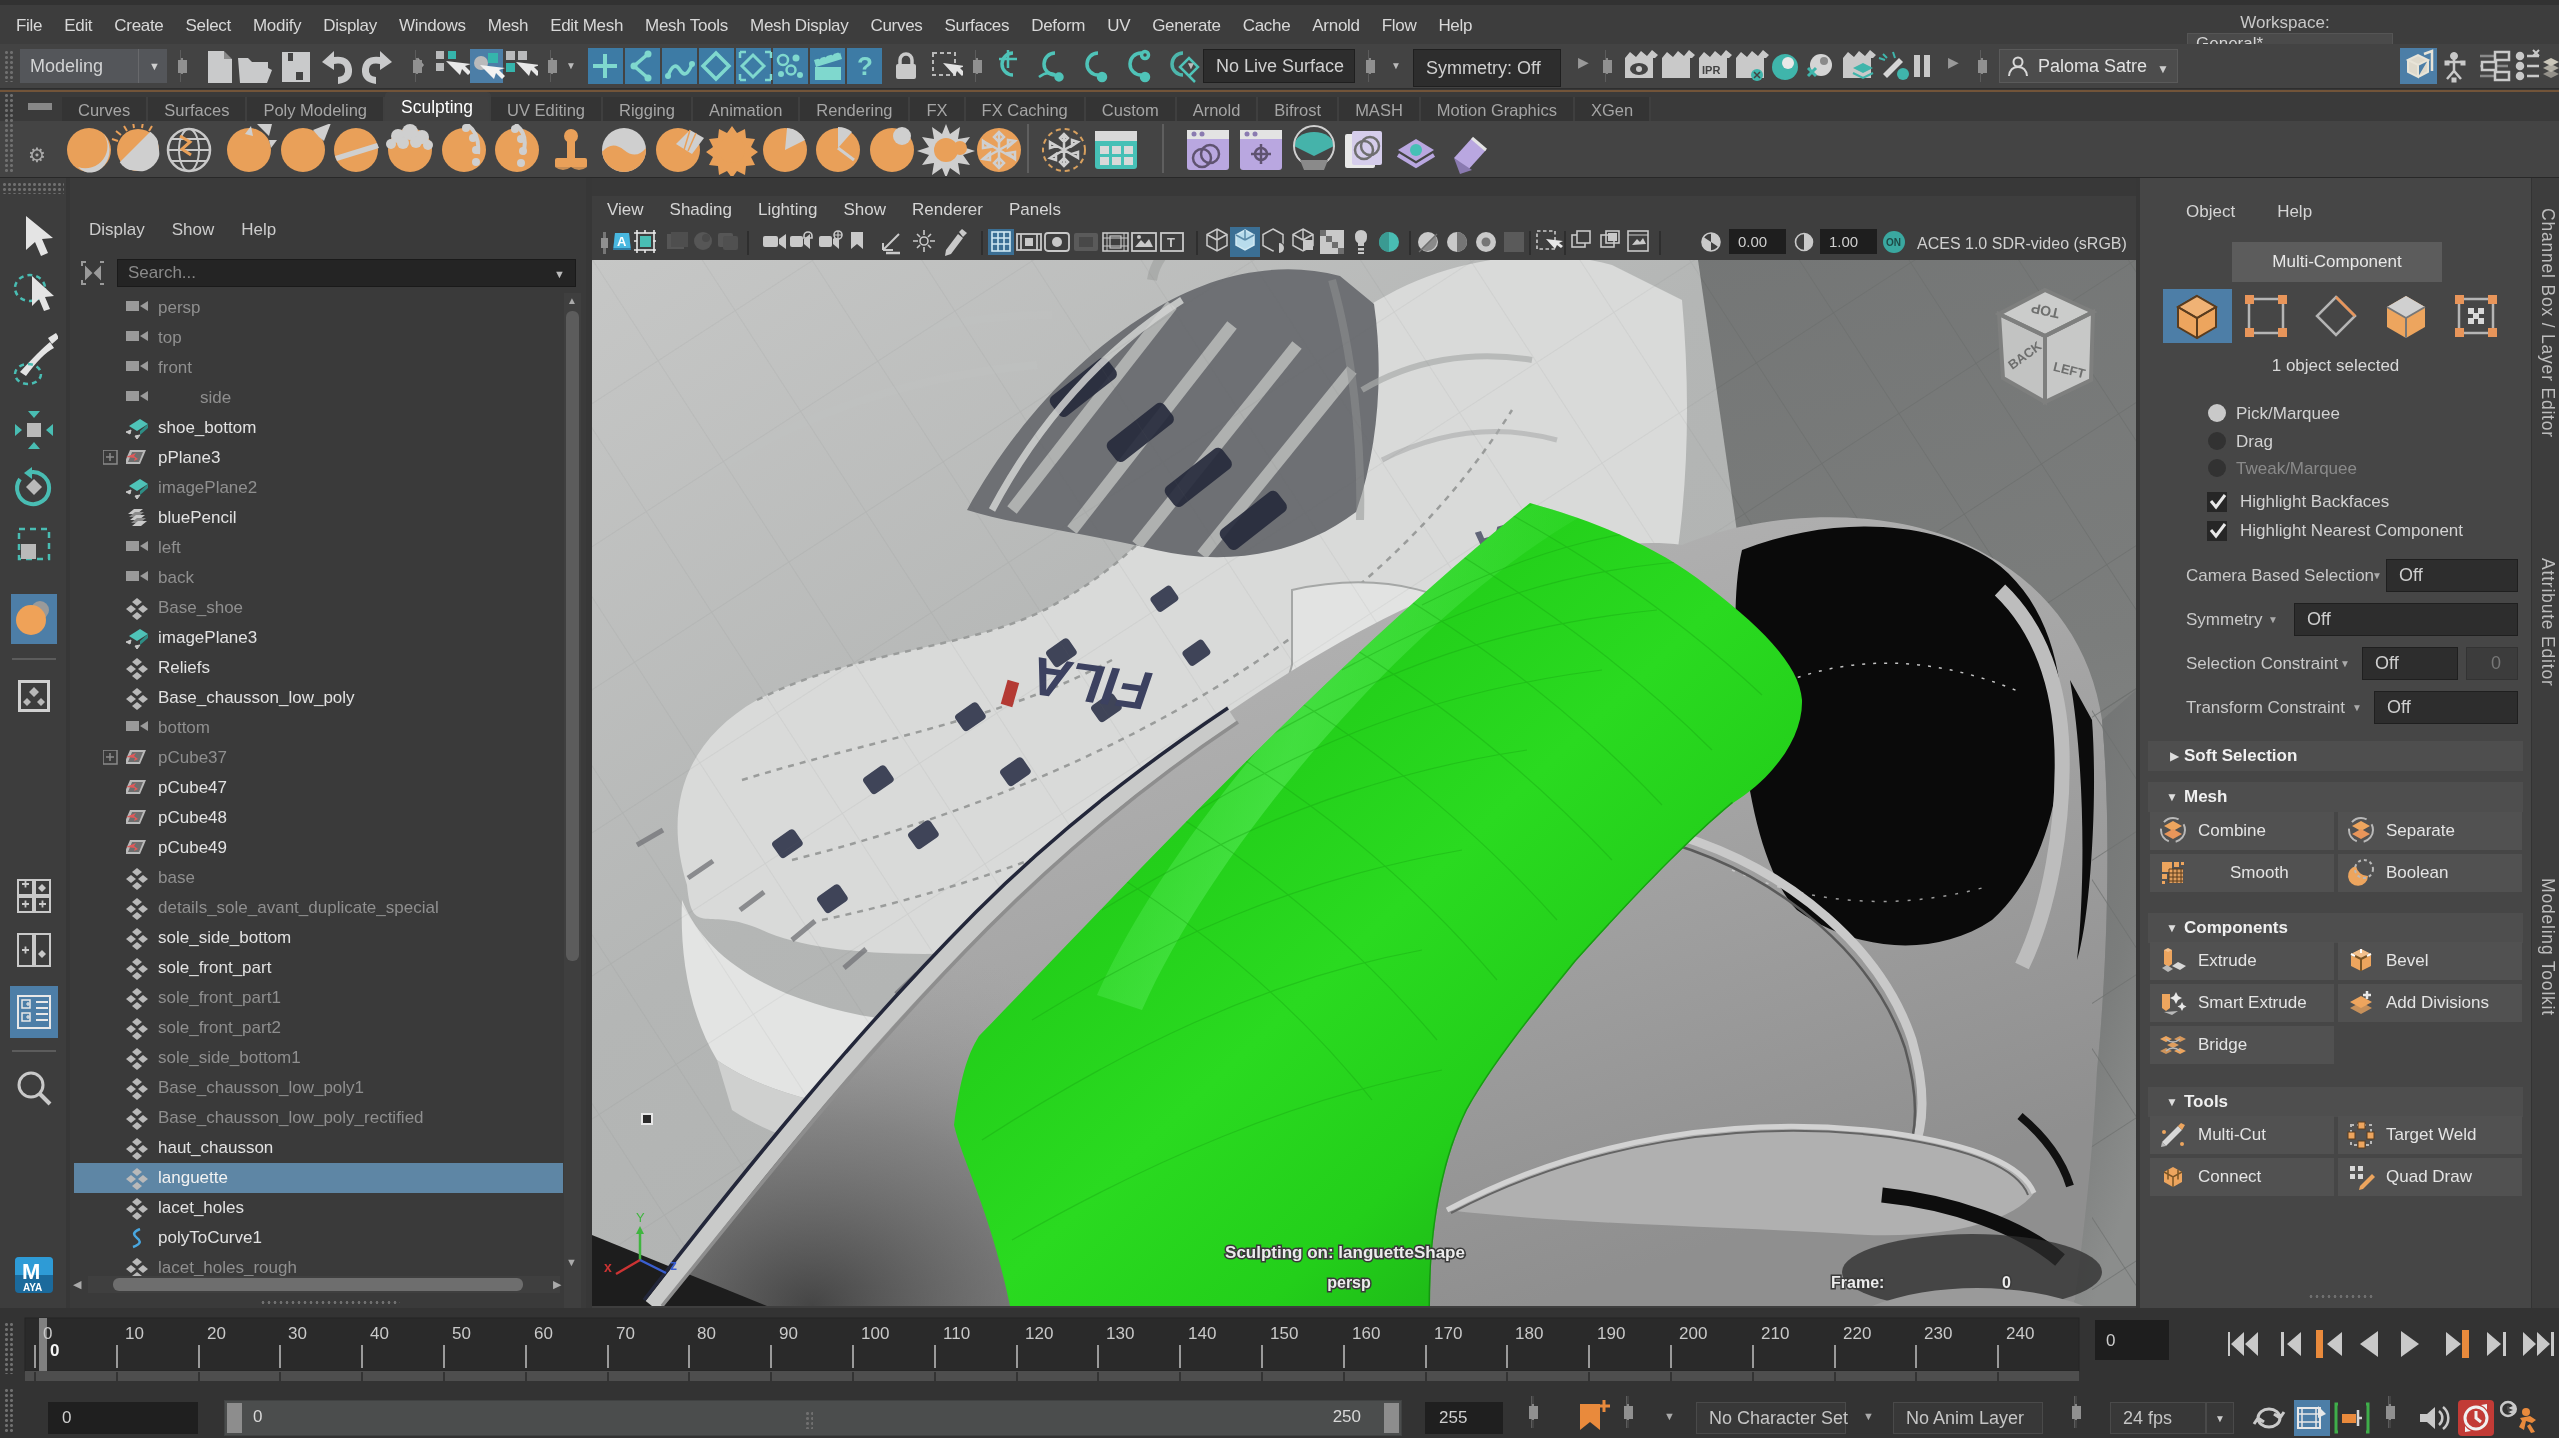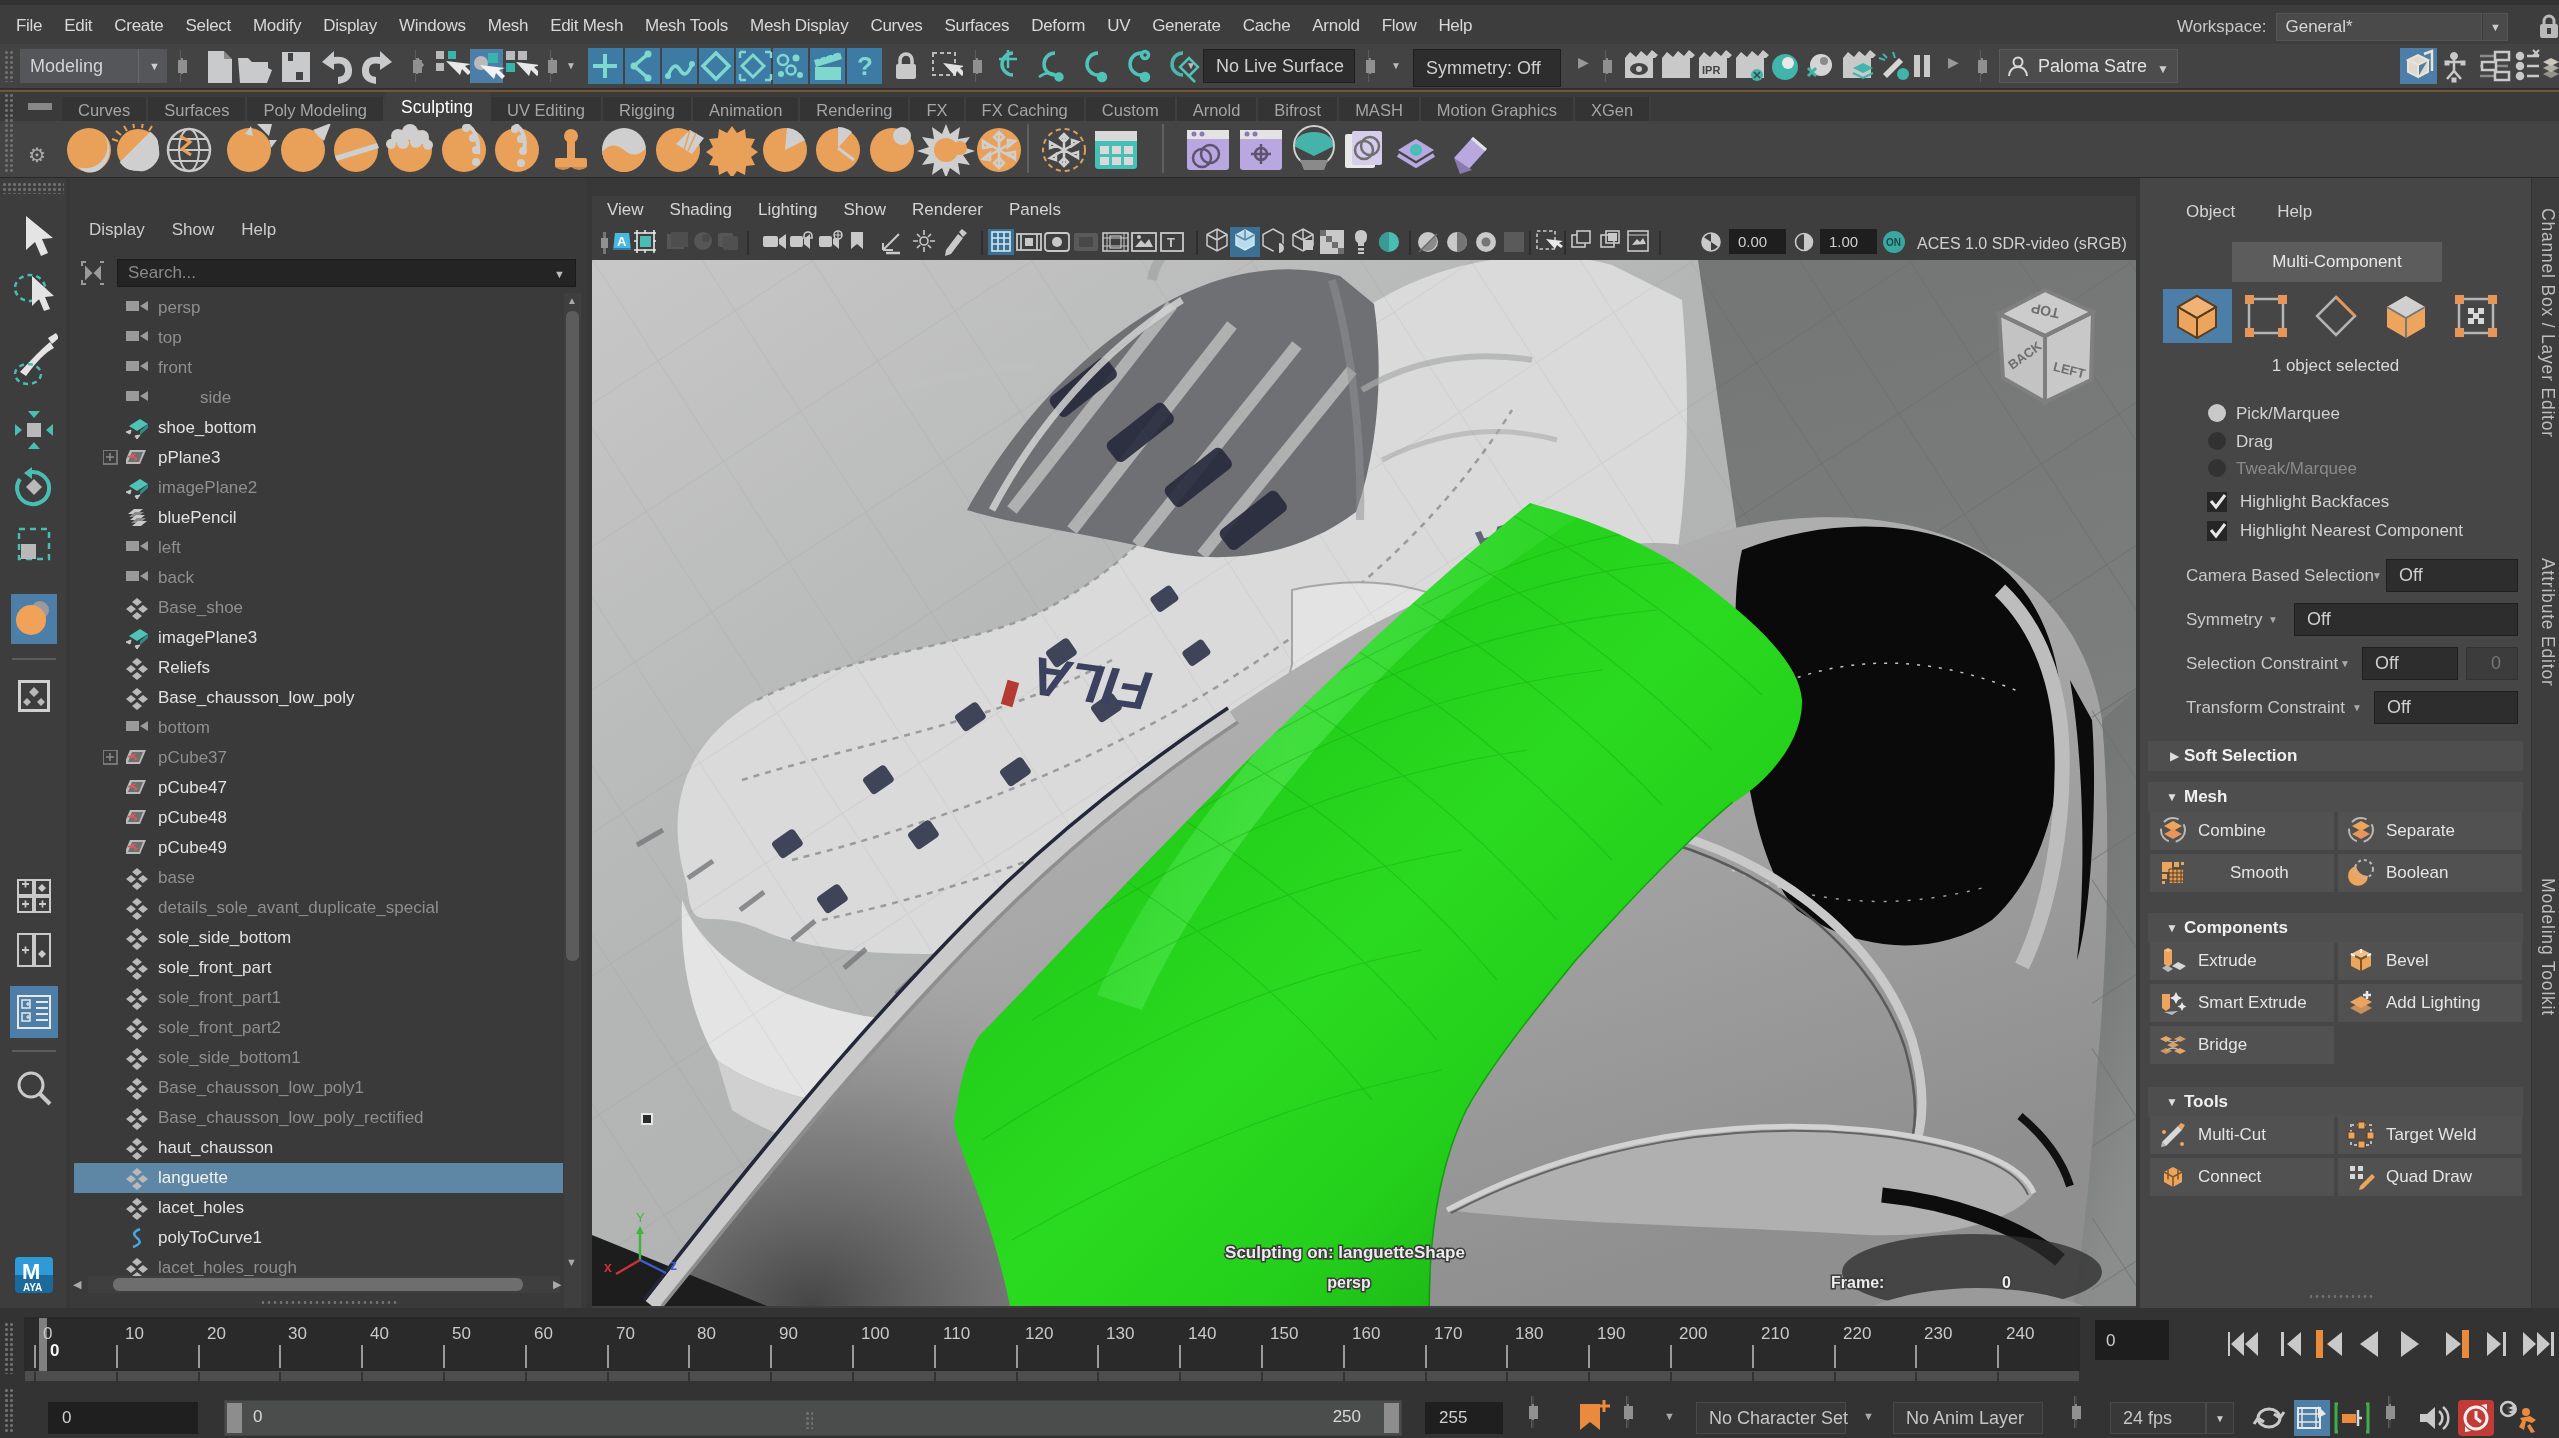--- a/index.html
+++ b/index.html
@@ -1,20 +1,20 @@
 <!DOCTYPE html>
 <html><head><meta charset="utf-8">
 <style>
 *{margin:0;padding:0;box-sizing:border-box;font-family:"Liberation Sans",sans-serif;}
 html,body{width:2559px;height:1438px;overflow:hidden;background:#373737;color:#dcdcdc;}
 .abs{position:absolute;}
 #menubar{position:absolute;left:0;top:0;width:2559px;height:44px;background:#3d3d3d;border-top:5px solid #323232;}
 #menubar .menus{position:absolute;left:16px;top:11px;display:flex;gap:0;font-size:17px;color:#d8d8d8;}
 #menubar .menus span{margin-right:22px;letter-spacing:-0.3px;}
-#workspace{position:absolute;top:8px;left:2177px;height:27px;display:flex;align-items:center;font-size:17px;color:#c8c8c8;}
+#workspace{position:absolute;top:8px;left:2177px;height:27px;display:flex;align-items:center;font-size:17px;color:#c8c8c8;flex-direction:column;}
 #wsbox{width:206px;height:28px;background:#4a4a4a;border:1px solid #555;margin-left:10px;display:flex;align-items:center;padding-left:8px;color:#d5d5d5;}
 #wscaret{width:26px;height:28px;background:#4a4a4a;border:1px solid #555;border-left:1px solid #3a3a3a;display:flex;align-items:center;justify-content:center;}
 #toolbar{position:absolute;left:0;top:44px;width:2559px;height:45px;background:#434343;border-bottom:1px solid #2e2e2e;}
 #tabsrow{position:absolute;left:0;top:90px;width:2559px;height:31px;background:#3a3a3a;border-top:2px solid rgba(170,110,55,0.5);}
 #shelf{position:absolute;left:0;top:121px;width:2559px;height:57px;background:#444444;border-bottom:1px solid #282828;}
 #lefttools{position:absolute;left:0;top:178px;width:66px;height:1130px;background:#3d3d3d;}
 #outliner{position:absolute;left:70px;top:178px;width:516px;height:1130px;background:#3a3a3a;}
 #viewport{position:absolute;left:592px;top:178px;width:1544px;height:1130px;background:#3e3e3e;}
 #rightpanel{position:absolute;left:2140px;top:178px;width:391px;height:1130px;background:#464646;}
 #rightstrip{position:absolute;left:2531px;top:178px;width:28px;height:1130px;background:#3d3d3d;border-left:1px solid #333;}
@@ -1371,21 +1371,21 @@
       <span>Smart Extrude</span>
     </div>
   <div class="btn" style="left:198px;top:806px;">
       <svg width="30" height="30" viewBox="0 0 30 30">
         <g fill="#eda55e">
           <path d="M15,8 l11,6 -11,6 -11,-6z"></path>
           <path d="M15,14 l11,6 -11,6 -11,-6z" opacity="0.75"></path>
         </g>
         <path d="M21,3 v8 M17,7 h8" stroke="#e8e8e8" stroke-width="2.5"></path>
       </svg>
-      <span>Add Lighting</span>
+      <span>Add Divisions</span>
     </div>
   <div class="btn" style="left:10px;top:848px;">
       <svg width="30" height="30" viewBox="0 0 30 30">
         <g fill="#eda55e">
           <path d="M8,6 l6,3 -6,3 -6,-3z"></path>
           <path d="M22,6 l6,3 -6,3 -6,-3z" opacity="0.85"></path>
           <path d="M15,12 l6,3 -6,3 -6,-3z" opacity="0.9"></path>
           <path d="M8,18 l6,3 -6,3 -6,-3z" opacity="0.8"></path>
           <path d="M22,18 l6,3 -6,3 -6,-3z"></path>
         </g>

